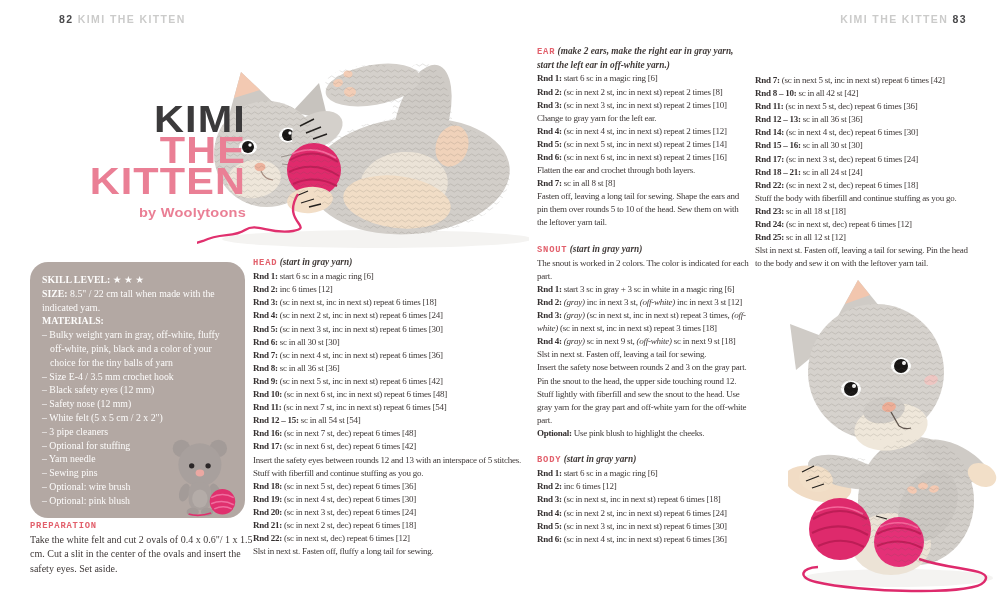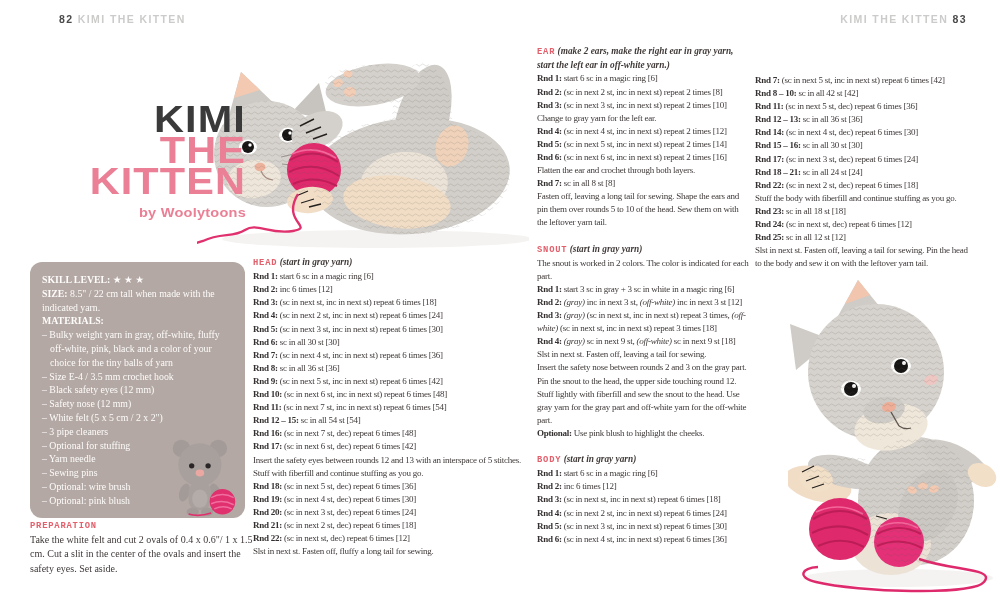--- a/index.html
+++ b/index.html
@@ -17,21 +17,21 @@
          line-height:31px;letter-spacing:1px;transform:scaleX(1.12);transform-origin:right center;}
   .title .t1{color:#3b3a3b;}
   .title .t2,.title .t3{color:#ea7f95;}
   .byline{margin-top:9px;font-size:13px;line-height:14px;font-weight:bold;color:#ea7f95;letter-spacing:.2px;}
   
   .photo-main{position:absolute;left:197px;top:26px;width:332px;height:230px;}
   .photo-right{position:absolute;left:788px;top:276px;width:212px;height:329px;}
   .photo-main svg,.photo-right svg{display:block;width:100%;height:100%;}
   
   .infobox{position:absolute;left:30px;top:262px;width:215px;height:256px;box-sizing:border-box;
-           background:#b3a8a3;border-radius:12px;padding:11px 12px 8px 12px;color:#fdfcfb;
+           background:#b3a8a3;border-radius:18px;padding:11px 12px 8px 12px;color:#fdfcfb;
            font-size:9.8px;line-height:13.8px;}
   .infobox b{font-weight:bold;}
   .materials{margin:0;padding:0;list-style:none;}
   .materials li{padding-left:8px;text-indent:-8px;}
   .mascot{position:absolute;right:1px;bottom:-1px;width:80px;height:86px;}
   
   .col{position:absolute;}
   .c1{left:30px;top:519px;width:224px;}
   .c2{left:253px;top:256px;width:272px;}
   .c3{left:537px;top:45px;width:212px;}

